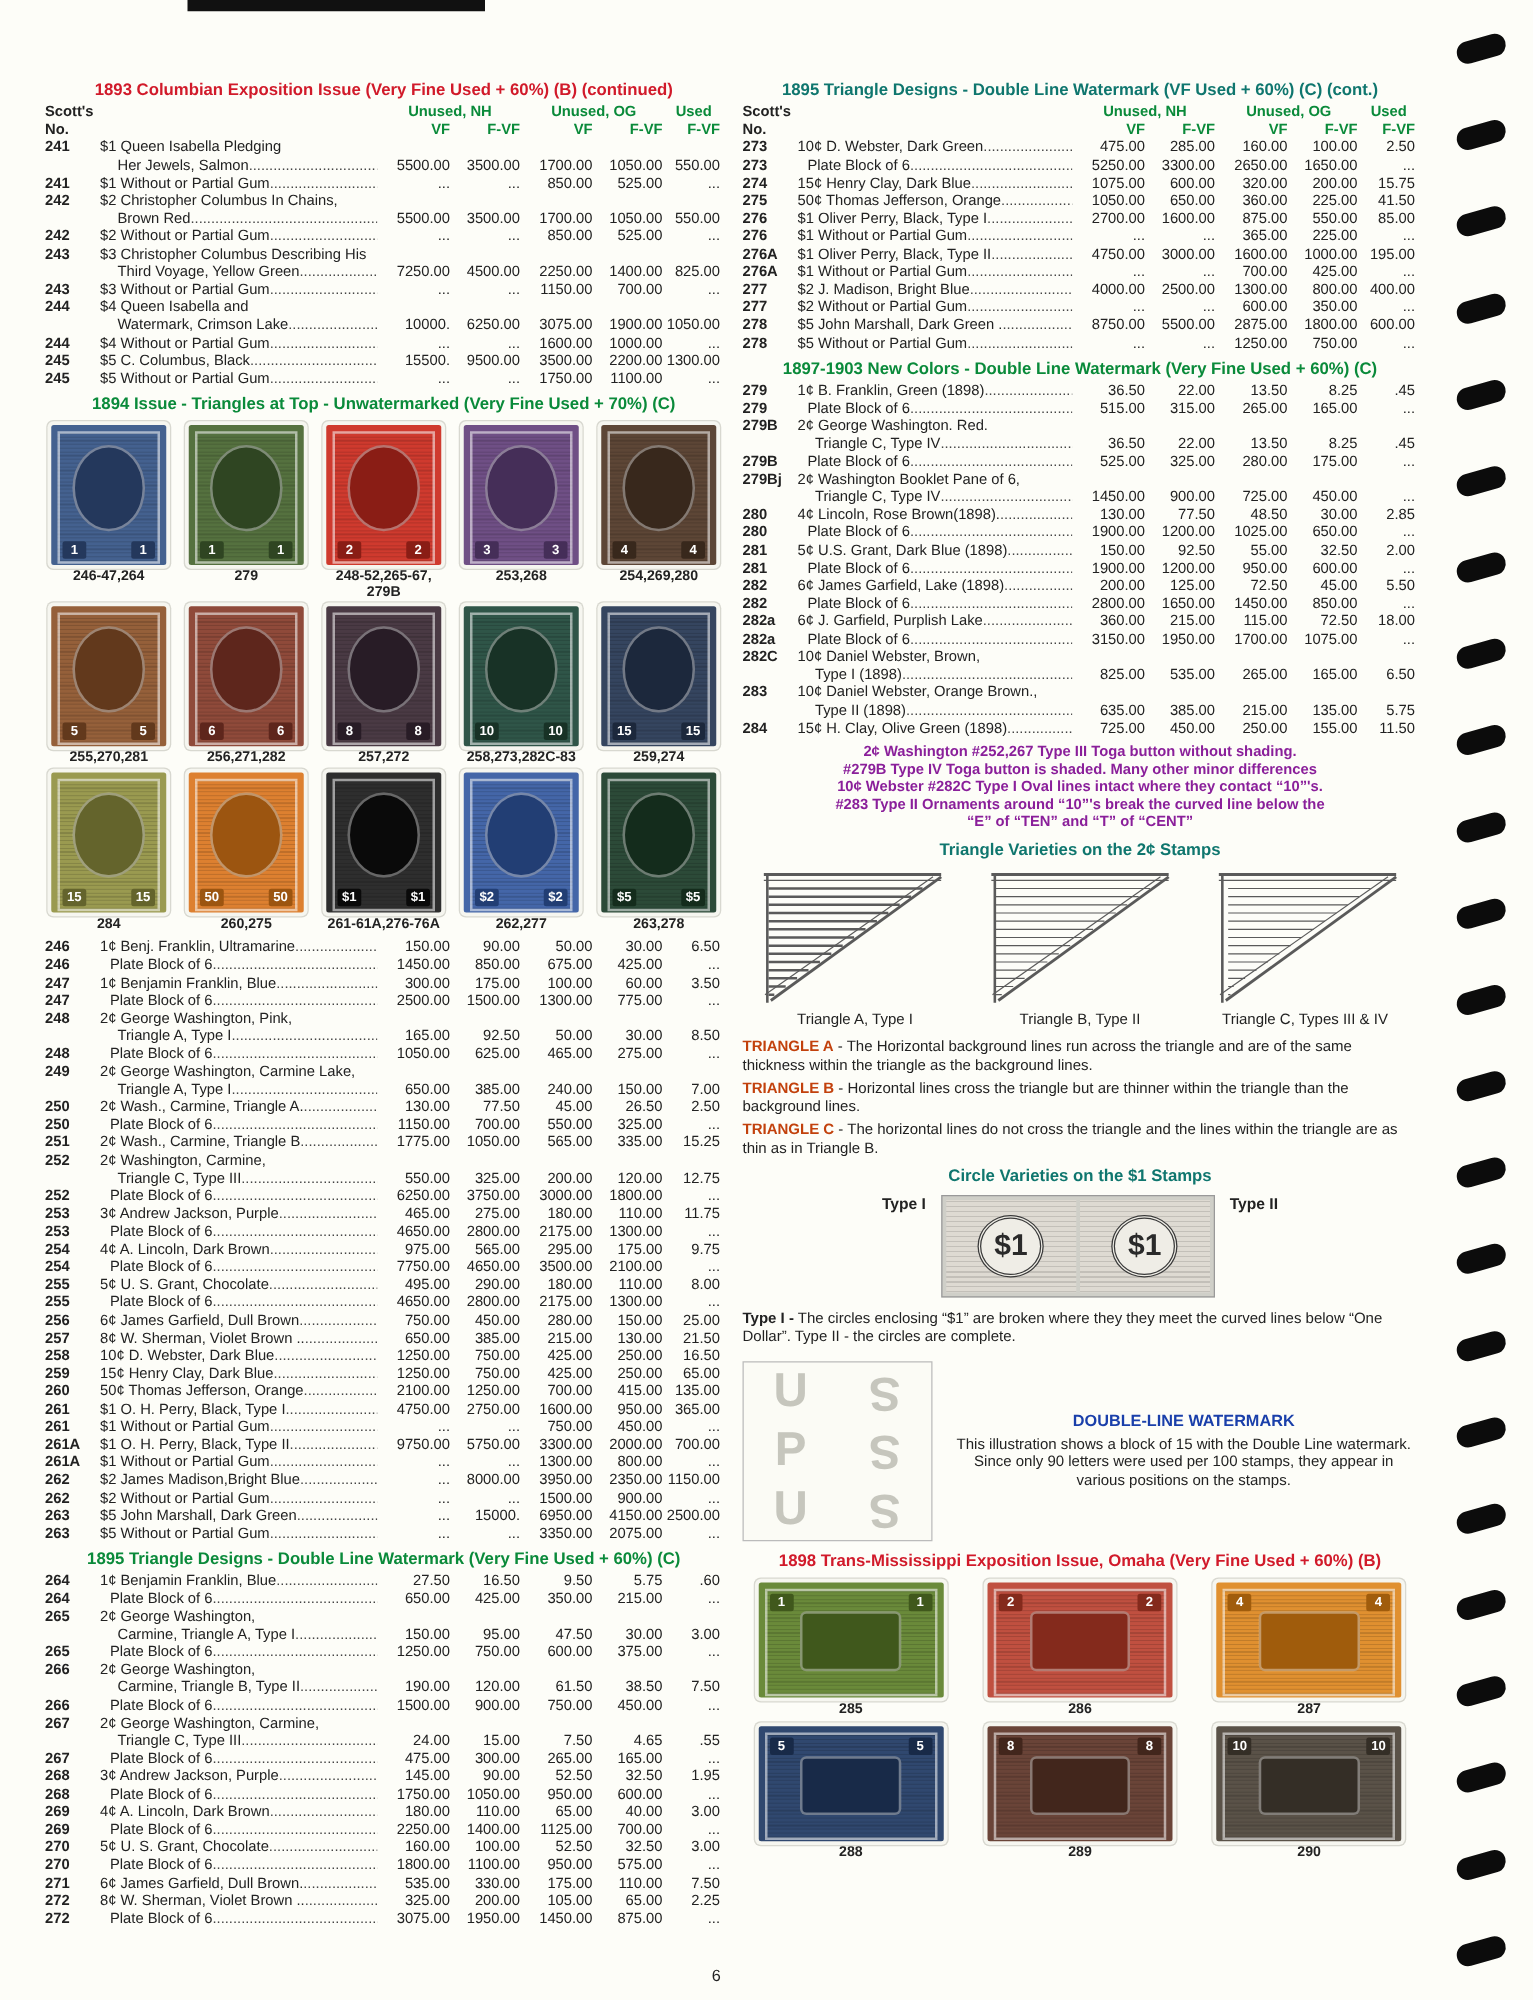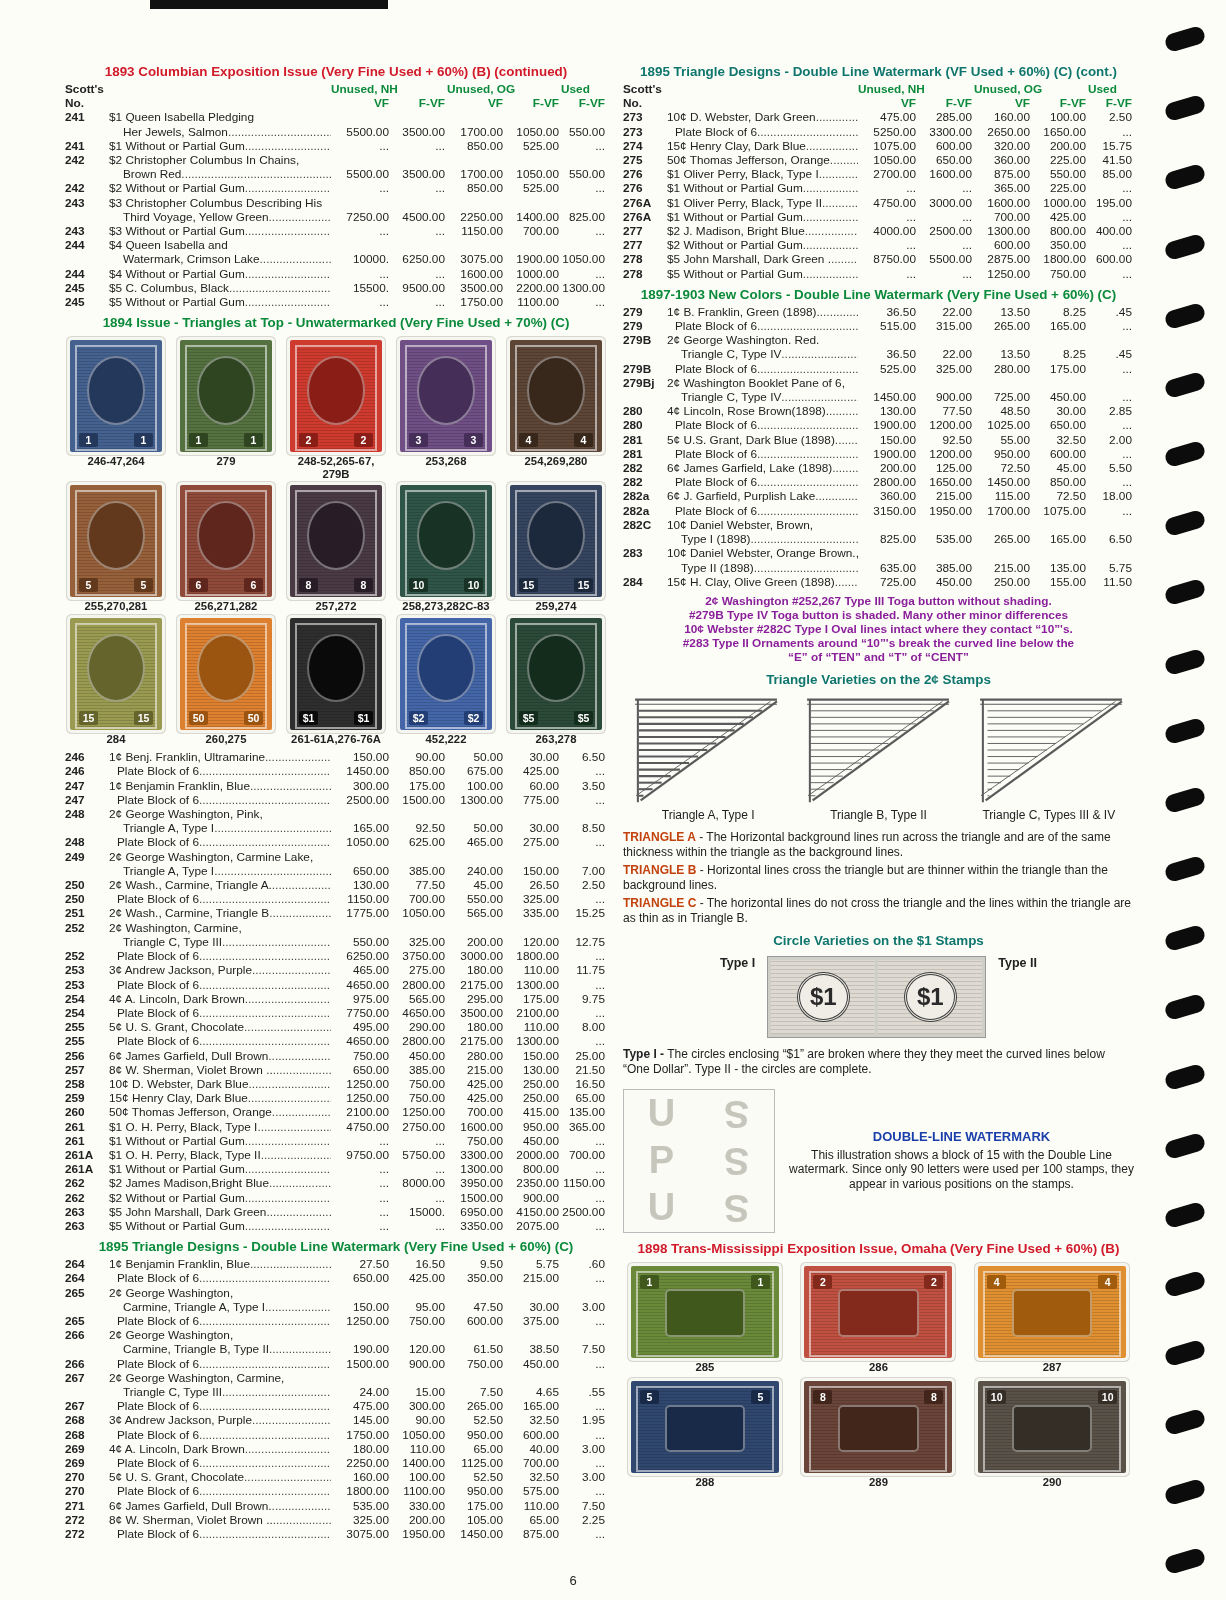--- a/index.html
+++ b/index.html
@@ -1,38 +1,38 @@
 <!DOCTYPE html>
 <html><head>
 <meta charset="utf-8">
 <style>
   html,body{margin:0;padding:0;background:#e8e8e4;}
   .page{position:relative;width:1226px;height:1600px;background:#fdfdf8;overflow:hidden;
         font-family:"Liberation Sans",sans-serif;color:#222;}
   .topmark{position:absolute;left:150px;top:0;width:238px;height:9px;background:#111;}
-  .content{position:absolute;left:65px;top:58px;right:92px;display:flex;gap:16px;}
+  .content{position:absolute;left:36px;top:58px;right:92px;display:flex;gap:16px;}
   .col{display:flex;flex-direction:column;}
   .col.left{width:542px;flex:none;}
   .col.right{flex:1;min-width:0;}
   .hdr{text-align:center;font-weight:bold;font-size:13.4px;line-height:15px;margin:6px 0 3px;}
   .red{color:#d11a2a}.green{color:#0a8a3a}.blue{color:#0f766e}
   
   .prow{display:grid;grid-template-columns:44px minmax(0,1fr) 60px 56px 58px 56px 46px;
         font-size:11.8px;line-height:14.2px;align-items:baseline;}
   .phead{color:#0a8a3a;font-weight:bold;}
   .phead .cno{color:#222;}
   .cno{font-weight:bold;color:#222;}
   .cdesc{display:flex;min-width:0;overflow:hidden;white-space:nowrap;}
   .cdesc .t{white-space:nowrap;}
   .cdesc.cont{padding-left:14px;}
   .cdesc.ind{padding-left:8px;}
   .dots{flex:1;overflow:hidden;white-space:nowrap;color:#444;}
   .dots::after{content:"..........................................................................";}
   .cp{text-align:right;padding-right:2px;white-space:nowrap;}
-  .grp{text-align:left;}
+  .grp{text-align:center;}
   
   .stampgrid{display:grid;grid-template-columns:repeat(5,1fr);gap:5px 8px;margin:7px 0 5px;}
   .stampgrid.g3{grid-template-columns:repeat(3,1fr);gap:8px 10px;}
   .swrap{display:flex;flex-direction:column;align-items:center;}
   .stamp{width:92px;height:112px;background:var(--c);padding:5px;box-sizing:border-box;
          box-shadow:0 0 0 3px #f6f6f0,0 0 0 4px #d8d8d0;border-radius:2px;}
   .stamp.horiz{width:148px;height:92px;}
   .sframe{position:relative;height:100%;border:2px solid rgba(255,255,255,.55);
           background-image:repeating-linear-gradient(0deg,rgba(0,0,0,.14) 0 1px,transparent 1px 3px);}
   .soval{position:absolute;left:13%;right:13%;top:9%;bottom:24%;border-radius:50%;
@@ -406,21 +406,21 @@
           </div>
           <div class="swrap">
             <div class="stamp" style="--c: #4466a8; --cd: #223e74;">
               <div class="sframe">
                 <div class="soval"></div>
                 <span class="snum nl">$2</span>
                 <span class="snum nr">$2</span>
               </div>
             </div>
             <div class="scap">
-              <div>452,222</div>
+              <div>262,277</div>
             </div>
           </div>
           <div class="swrap">
             <div class="stamp" style="--c: #2c4a38; --cd: #142c1c;">
               <div class="sframe">
                 <div class="soval"></div>
                 <span class="snum nl">$5</span>
                 <span class="snum nr">$5</span>
               </div>
             </div>

